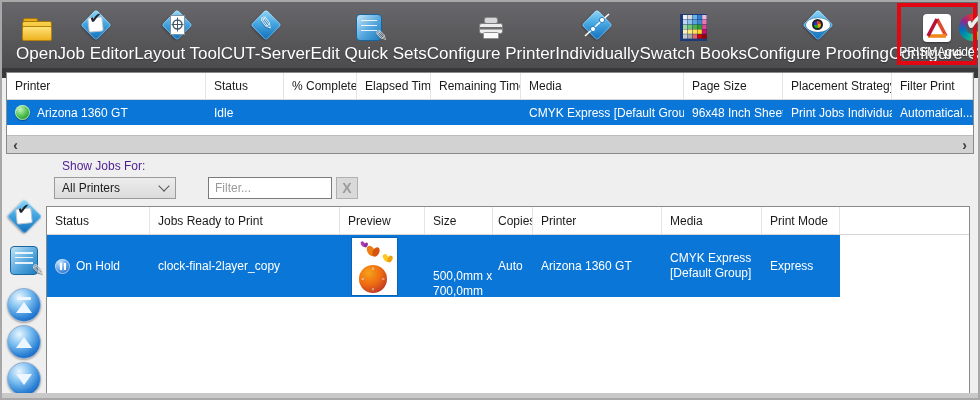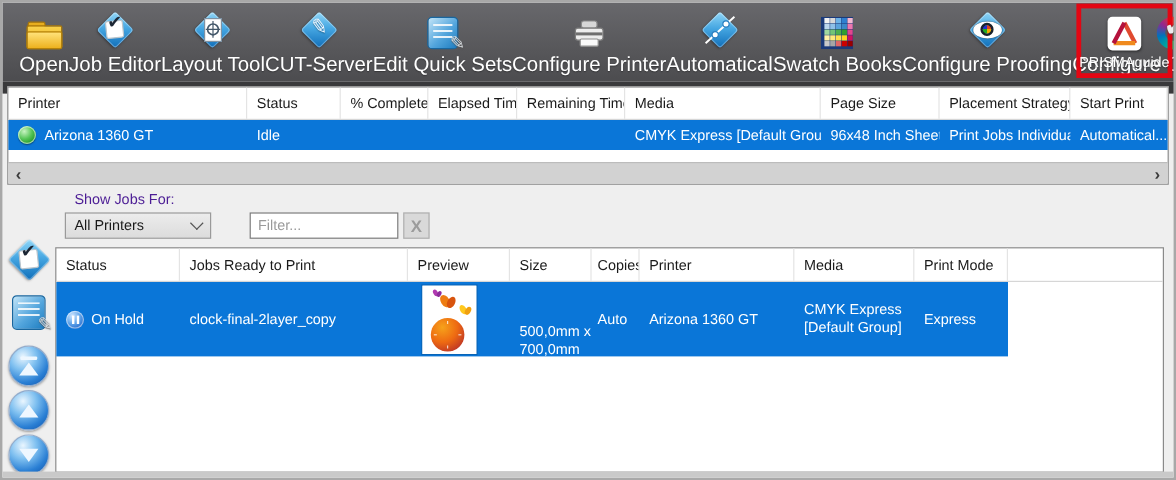--- a/index.html
+++ b/index.html
@@ -195,21 +195,21 @@
       <div class="diamond"></div>
       <div class="ov">
             <svg width="32" height="30">
         <line x1="4" y1="26" x2="28" y2="4" stroke="#ffffff" stroke-width="1.6"></line>
         <circle cx="12" cy="19" r="2.6" fill="#fff" stroke="#2a7fc0"></circle>
         <circle cx="21" cy="10" r="2.6" fill="#fff" stroke="#2a7fc0"></circle>
       </svg>
           </div>
     </div>
       </div>
-    <div class="tlabel">Automatical</div>
+    <div class="tlabel">Individually</div>
   </div>
 
   <div class="titem">
     <div class="ticon">
         <svg width="27" height="27">
       <rect x="0" y="0" width="27" height="27" fill="#1b3a7a"></rect>
       <g>
         <rect x="3" y="1" width="4.4" height="4.4" fill="#f2f2f2"></rect>
             <rect x="7.8" y="1" width="4.4" height="4.4" fill="#d9d9d9"></rect>
             <rect x="12.6" y="1" width="4.4" height="4.4" fill="#6db3e8"></rect>
@@ -283,21 +283,21 @@
 <div class="ptable">
   <div class="phead">
     <div class="hc pt-c0">Printer</div>
     <div class="hc pt-c1">Status</div>
     <div class="hc pt-c2">% Complete</div>
     <div class="hc pt-c3">Elapsed Time</div>
     <div class="hc pt-c4">Remaining Time</div>
     <div class="hc pt-c5">Media</div>
     <div class="hc pt-c6">Page Size</div>
     <div class="hc pt-c7">Placement Strategy</div>
-    <div class="hc pt-c8">Start Print</div>
+    <div class="hc pt-c8">Filter Print</div>
   </div>
   <div class="prow">
     <div class="rc pt-c0">
       <span class="greendot"></span>
       <span>Arizona 1360 GT</span>
     </div>
     <div class="rc pt-c1">Idle</div>
     <div class="rc pt-c2"></div>
     <div class="rc pt-c3"></div>
     <div class="rc pt-c4"></div>

